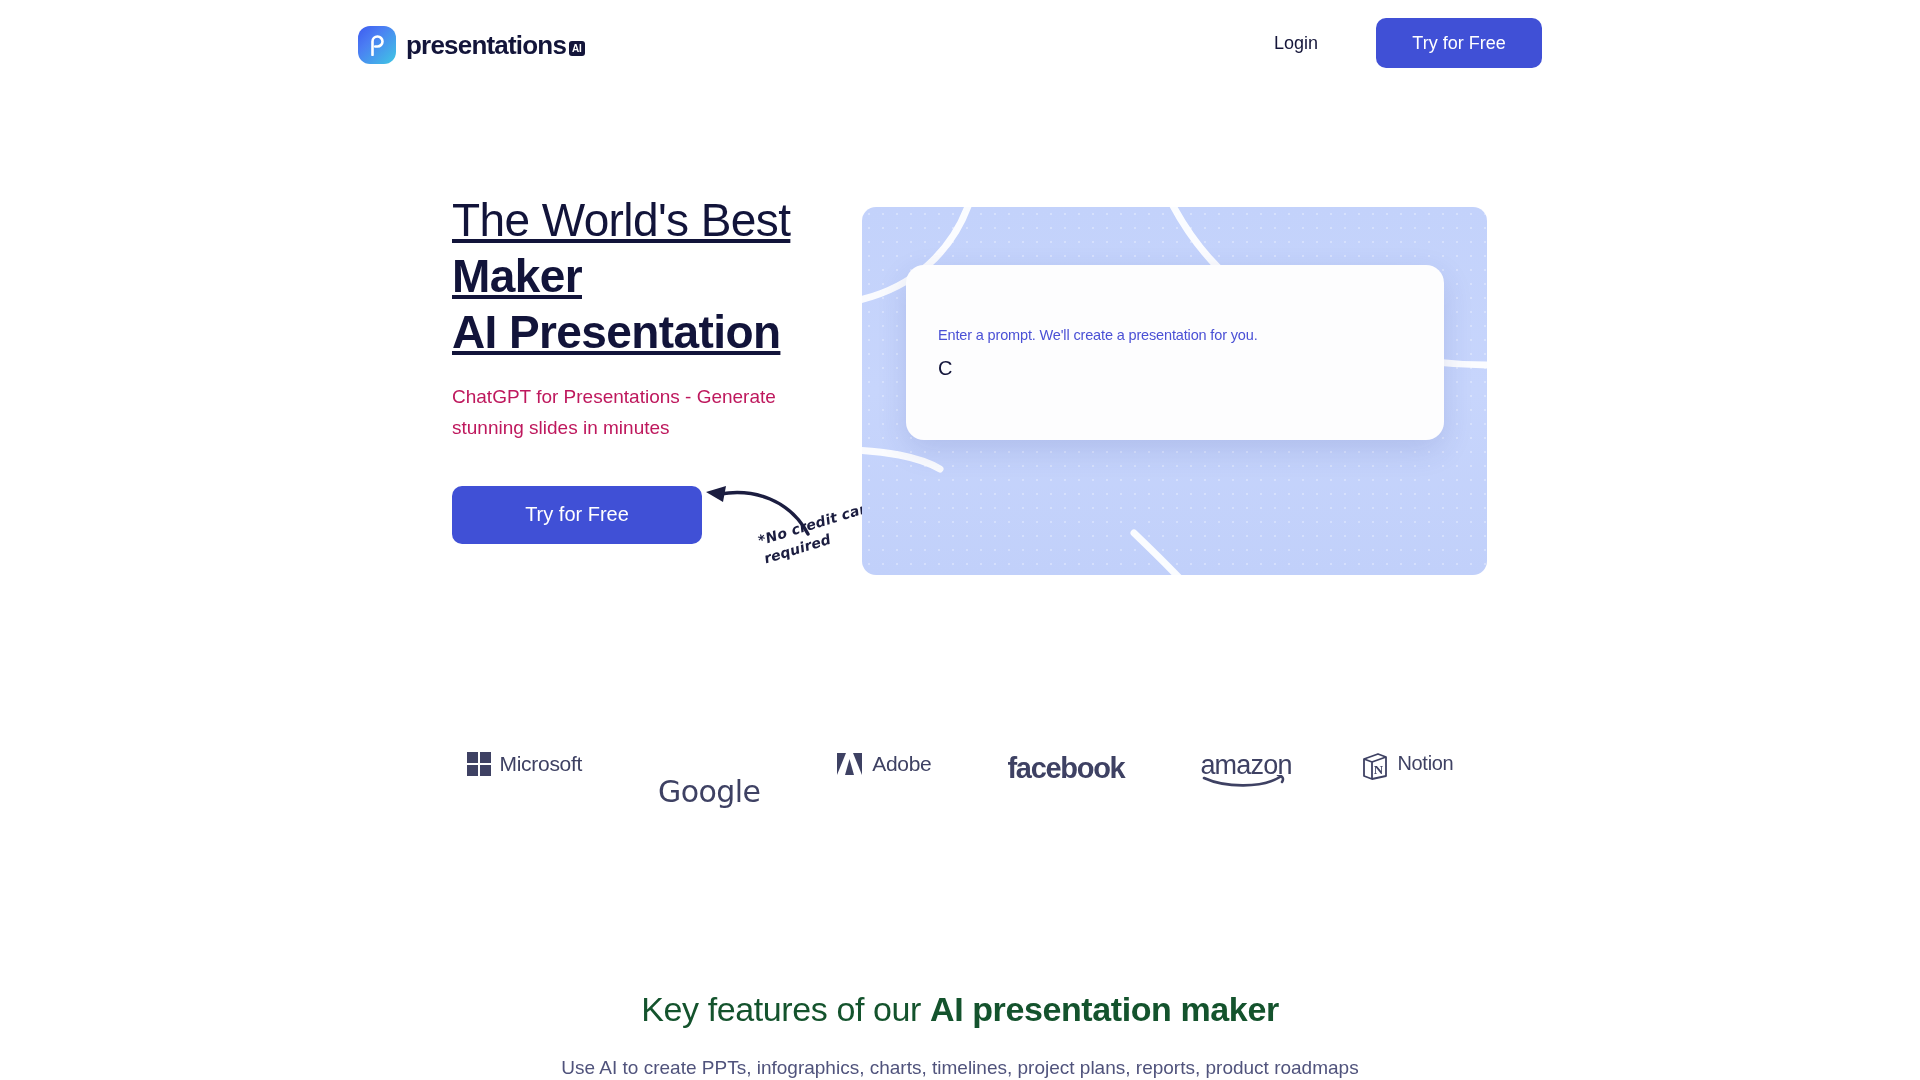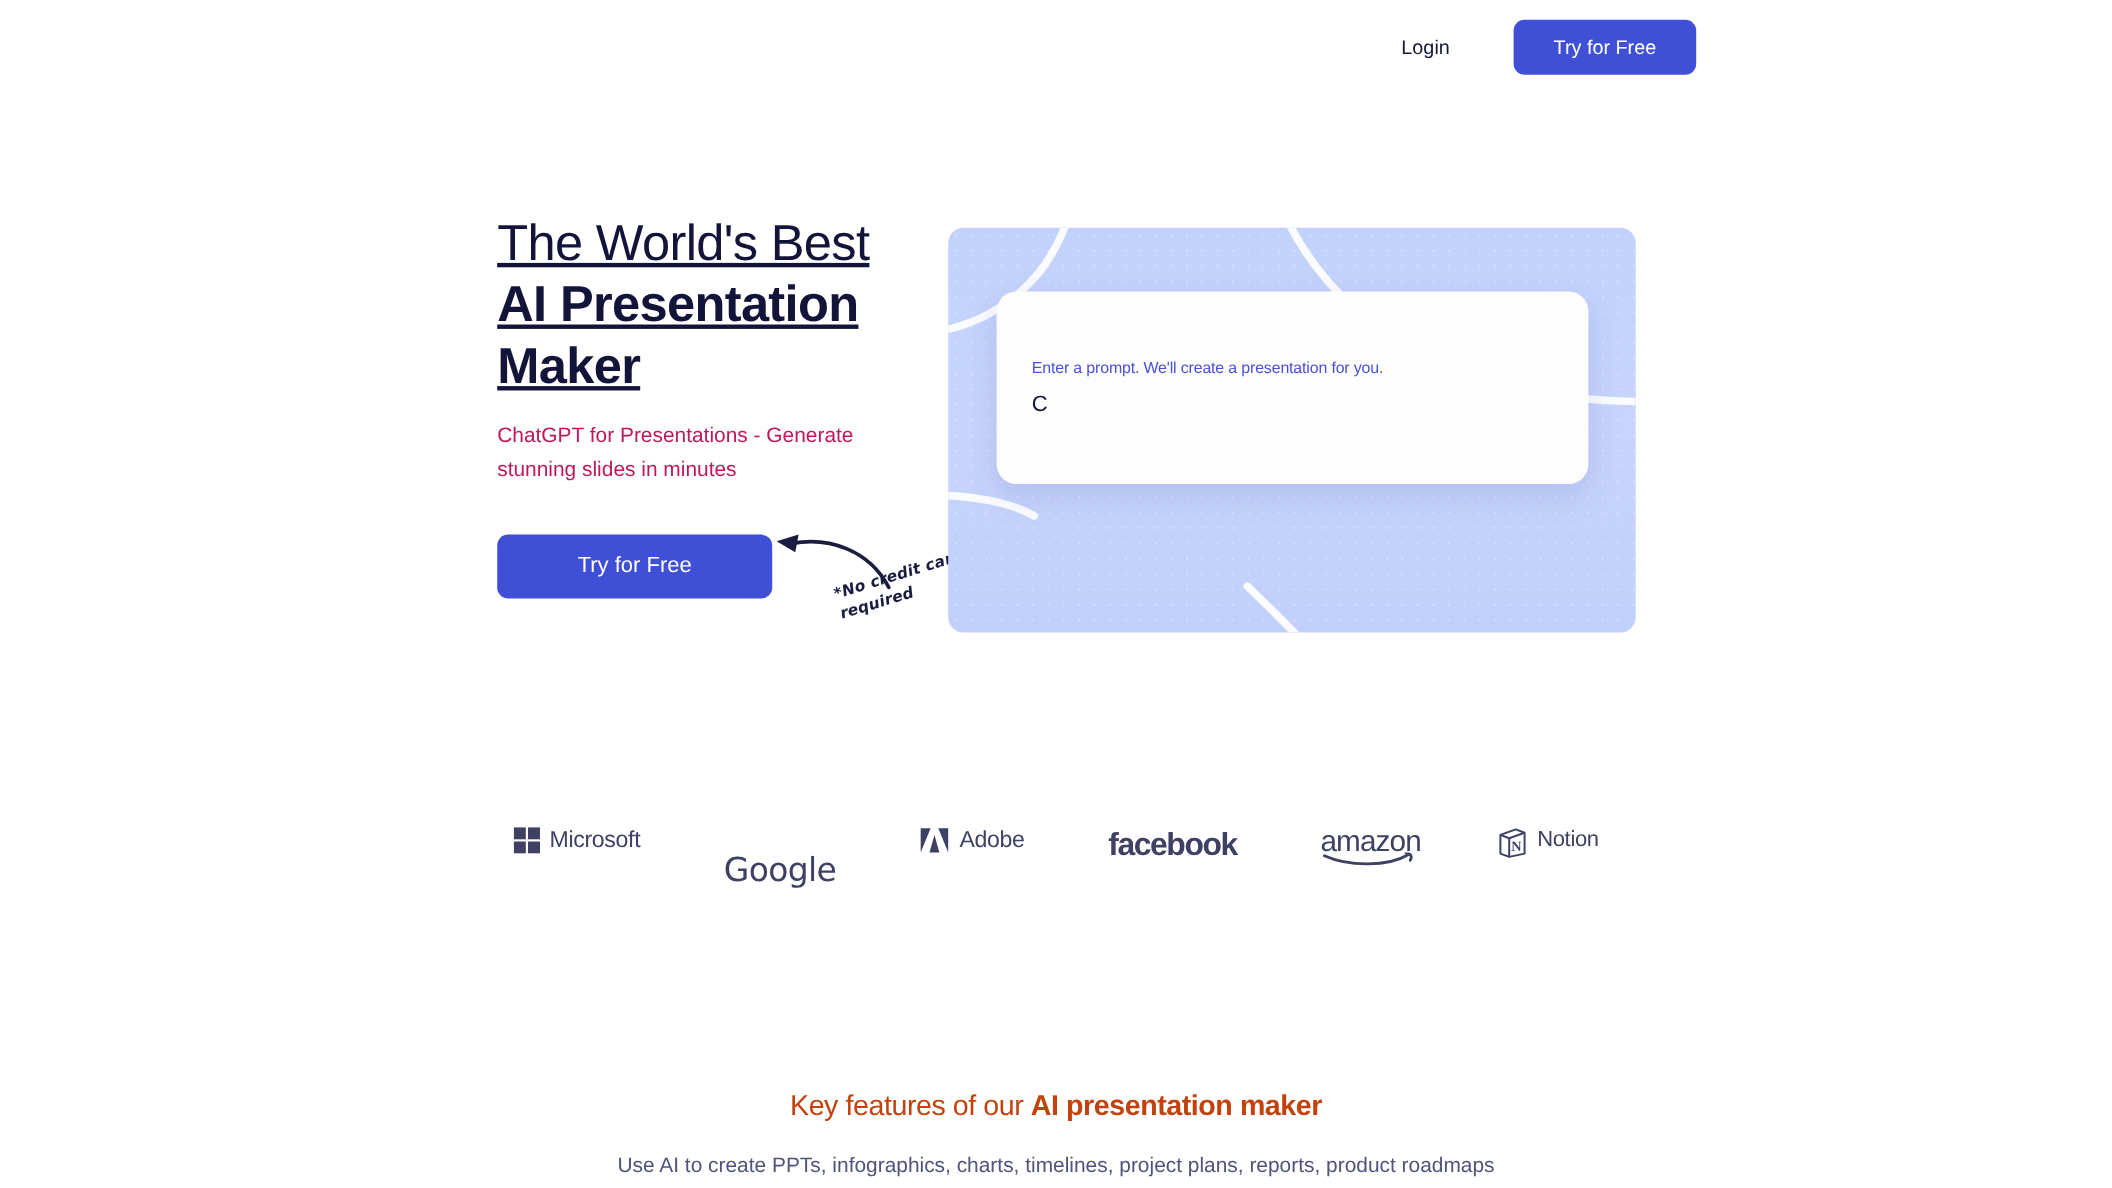--- a/index.html
+++ b/index.html
@@ -275,53 +275,64 @@
   }
 
   
   .features {
     position: absolute;
     top: 990px; left: 0;
     width: 1920px;
     text-align: center;
   }
   .features-title {
-    font-size: 26px;
-    color: #c2410c;
+    font-size: 34px;
+    color: #14532d;
     letter-spacing: -0.4px;
   }
   .features-title .reg { font-weight: 400; }
   .features-title .bold { font-weight: 700; }
   .features-sub {
     margin-top: 28px;
     font-size: 19px;
     color: #50537c;
   }
 </style>
 </head>
 <body>
 
 <div class="page">
 
   <header class="site-header">
 
+    <a class="brand">
+      <span class="brand-mark">
+        <svg width="20" height="22" viewBox="0 0 20 22" aria-hidden="true">
+          <path d="M5.5 21 V7.5 a5 5 0 1 1 10 0 a5 5 0 0 1 -5 5 H8.2" fill="none" stroke="#ffffff" stroke-width="2.6" stroke-linecap="round" stroke-linejoin="round"></path>
+        </svg>
+      </span>
+      <span class="brand-wordmark">
+        <span class="brand-text">presentations</span>
+        <span class="brand-ai">AI</span>
+      </span>
+    </a>
 
     <nav class="nav-right">
       <button class="nav-login">Login</button>
       <button class="btn-primary">Try for Free</button>
     </nav>
   </header>
 
   <section class="hero">
 
     <div class="hero-copy">
       <h1 class="hero-title">
         <span class="light">The World's Best</span>
+        <span class="bold">Maker</span>
         <span class="bold">AI Presentation</span>
-        <span class="bold">Maker</span>
       </h1>
 
       <p class="hero-sub">ChatGPT for Presentations - Generate stunning slides in minutes</p>
 
       <div class="hero-cta-row">
         <button class="btn-hero">Try for Free</button>
 
         <div class="note-wrap">
           <svg class="note-arrow" width="110" height="60" viewBox="0 0 110 60">
             <path d="M104 54 C86 20 50 8 16 14" fill="none" stroke="#1b1d40" stroke-width="3.4" stroke-linecap="round"></path>

